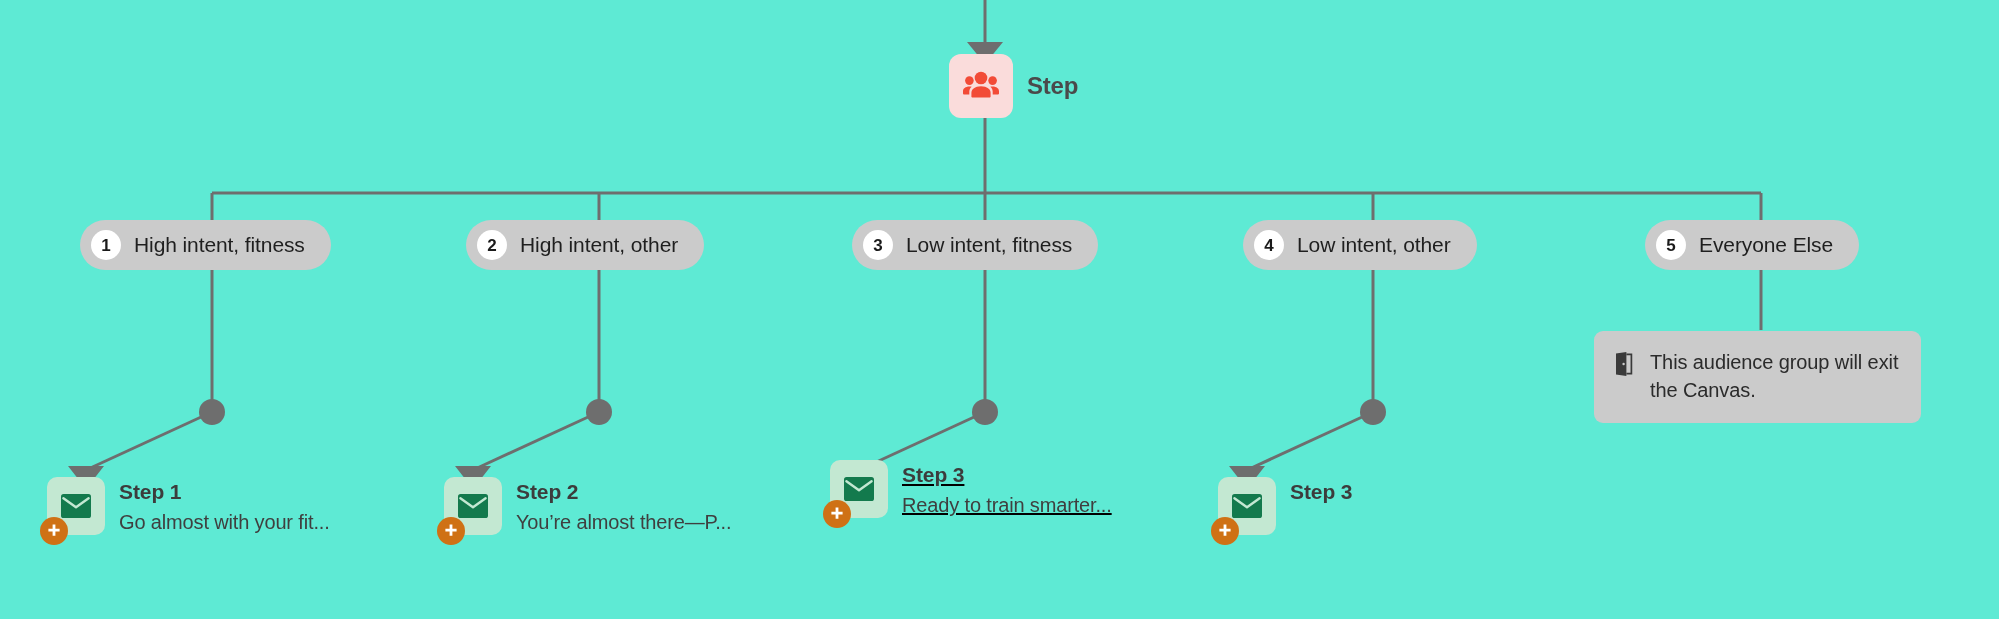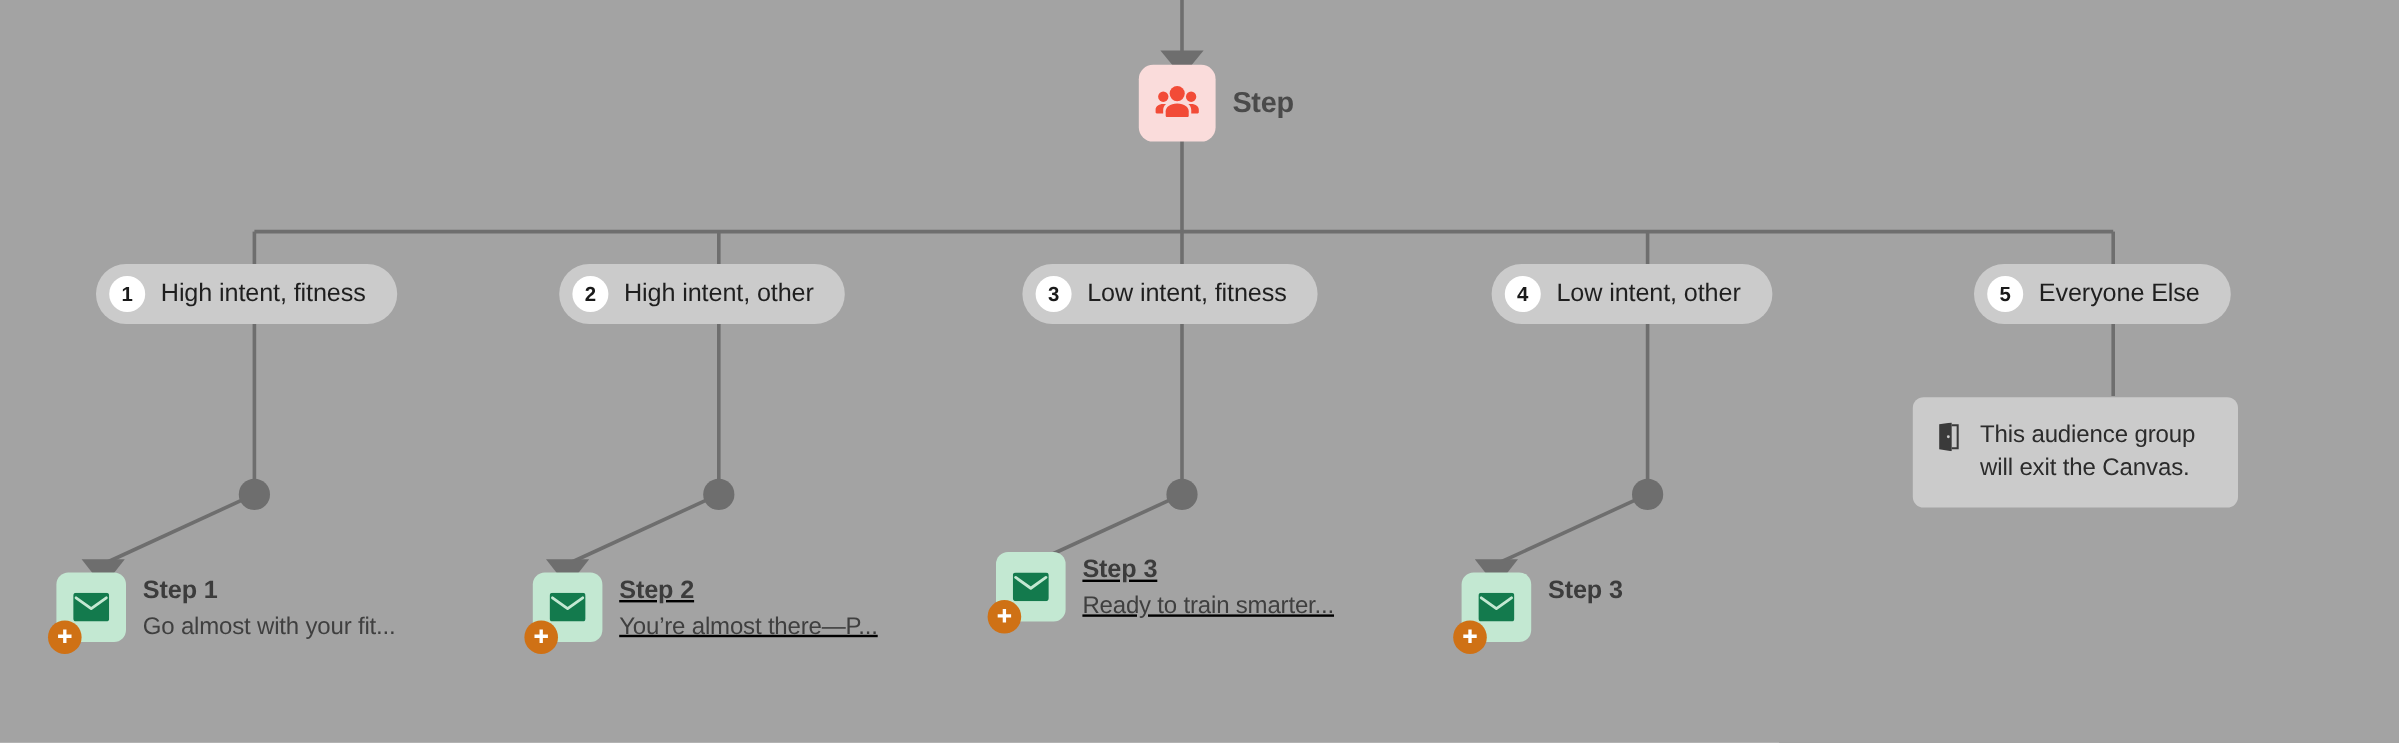--- a/index.html
+++ b/index.html
@@ -13,21 +13,21 @@
     height: 619px;
     position: relative;
     overflow: hidden;
     font-family: "Liberation Sans", sans-serif;
     -webkit-font-smoothing: antialiased;
   }
 
   #canvas-root {
     position: absolute;
     inset: 0;
-    background: #a3a3a3;
+    background: #5eead4;
   }
 
   
   #connector-layer {
     position: absolute;
     left: 0;
     top: 0;
     width: 1999px;
     height: 619px;
     z-index: 1;
@@ -250,21 +250,21 @@
   <div class="branch-pill" style="left:1243px; top:220px;">
     <span class="branch-index">4</span>
     <span class="branch-label">Low intent, other</span>
   </div>
 
   <div class="branch-pill" style="left:1645px; top:220px;">
     <span class="branch-index">5</span>
     <span class="branch-label">Everyone Else</span>
   </div>
 
-  <div class="exit-note" style="left:1594px; top:331px; width:271px;">
+  <div class="exit-note" style="left:1594px; top:331px; width:327px;">
     <span class="exit-icon">
       <svg width="20" height="24" viewBox="0 0 20 24" xmlns="http://www.w3.org/2000/svg">
         <path d="M2 1.6 L12.4 0 L12.4 24 L2 22.4 Z" fill="#3a3a3a"></path>
         <path d="M12.4 2.4 L17.4 2.4 L17.4 21.6 L12.4 21.6" fill="none" stroke="#3a3a3a" stroke-width="1.7"></path>
         <circle cx="9.6" cy="12" r="1.2" fill="#cbcbcb"></circle>
       </svg>
     </span>
     <span class="exit-text">This audience group will exit the Canvas.</span>
   </div>
 
@@ -281,21 +281,21 @@
           <path d="M6.6 1.6h2.8v4.2h4.2v2.8H9.4v4.2H6.6V8.6H2.4V5.8h4.2z" fill="#ffffff"></path>
         </svg>
       </span>
     </span>
     <span class="message-text">
       <span class="message-title" style="display: block;">Step 1</span>
       <span class="message-subtitle" style="display: block;">Go almost with your fit...</span>
     </span>
   </div>
 
-  <div class="message-node" style="left:444px; top:477px;text-decoration:underline;">
+  <div class="message-node" style="left:444px; top:477px;">
     <span class="message-tile-wrap">
       <span class="message-tile">
         <svg width="30" height="24" viewBox="0 0 30 24" xmlns="http://www.w3.org/2000/svg">
           <rect x="0" y="0" width="30" height="24" rx="2.6" fill="#137a4d"></rect>
           <path d="M2.4 4.2 L15 13.2 L27.6 4.2" fill="none" stroke="#c3e8d2" stroke-width="2.4" stroke-linejoin="round" stroke-linecap="round"></path>
         </svg>
       </span>
       <span class="plus-badge">
         <svg width="16" height="16" viewBox="0 0 16 16" xmlns="http://www.w3.org/2000/svg">
           <path d="M6.6 1.6h2.8v4.2h4.2v2.8H9.4v4.2H6.6V8.6H2.4V5.8h4.2z" fill="#ffffff"></path>

